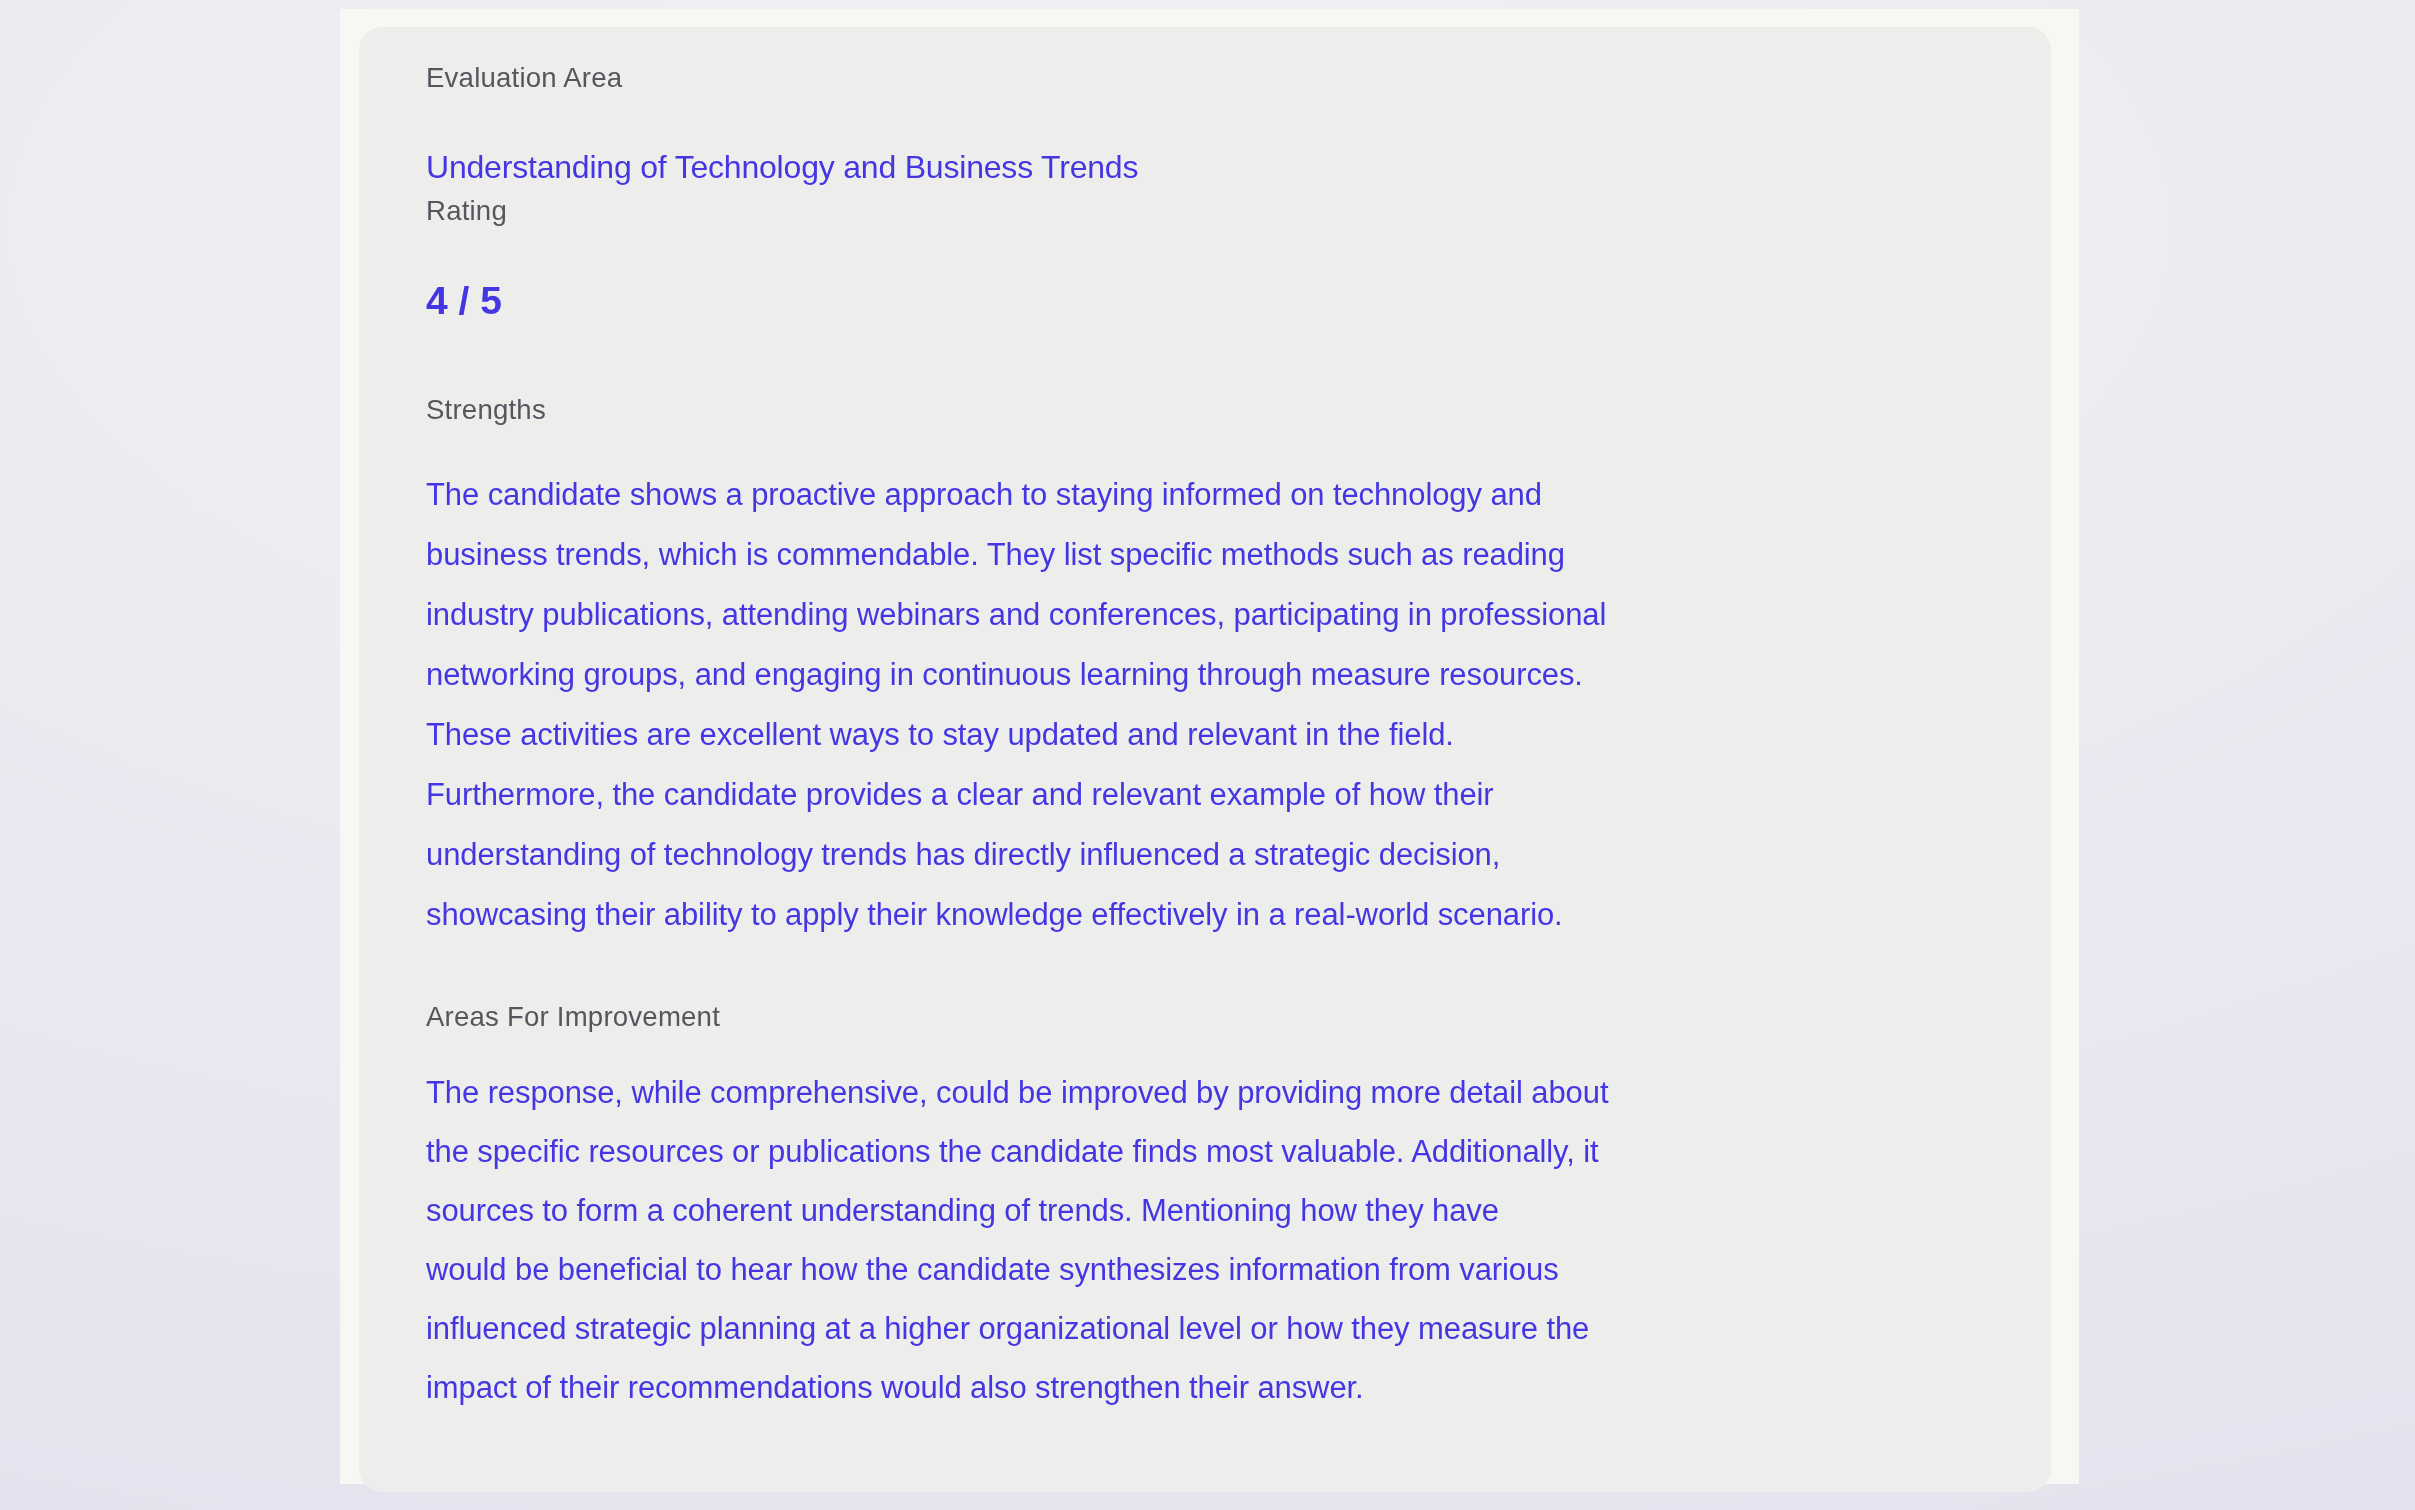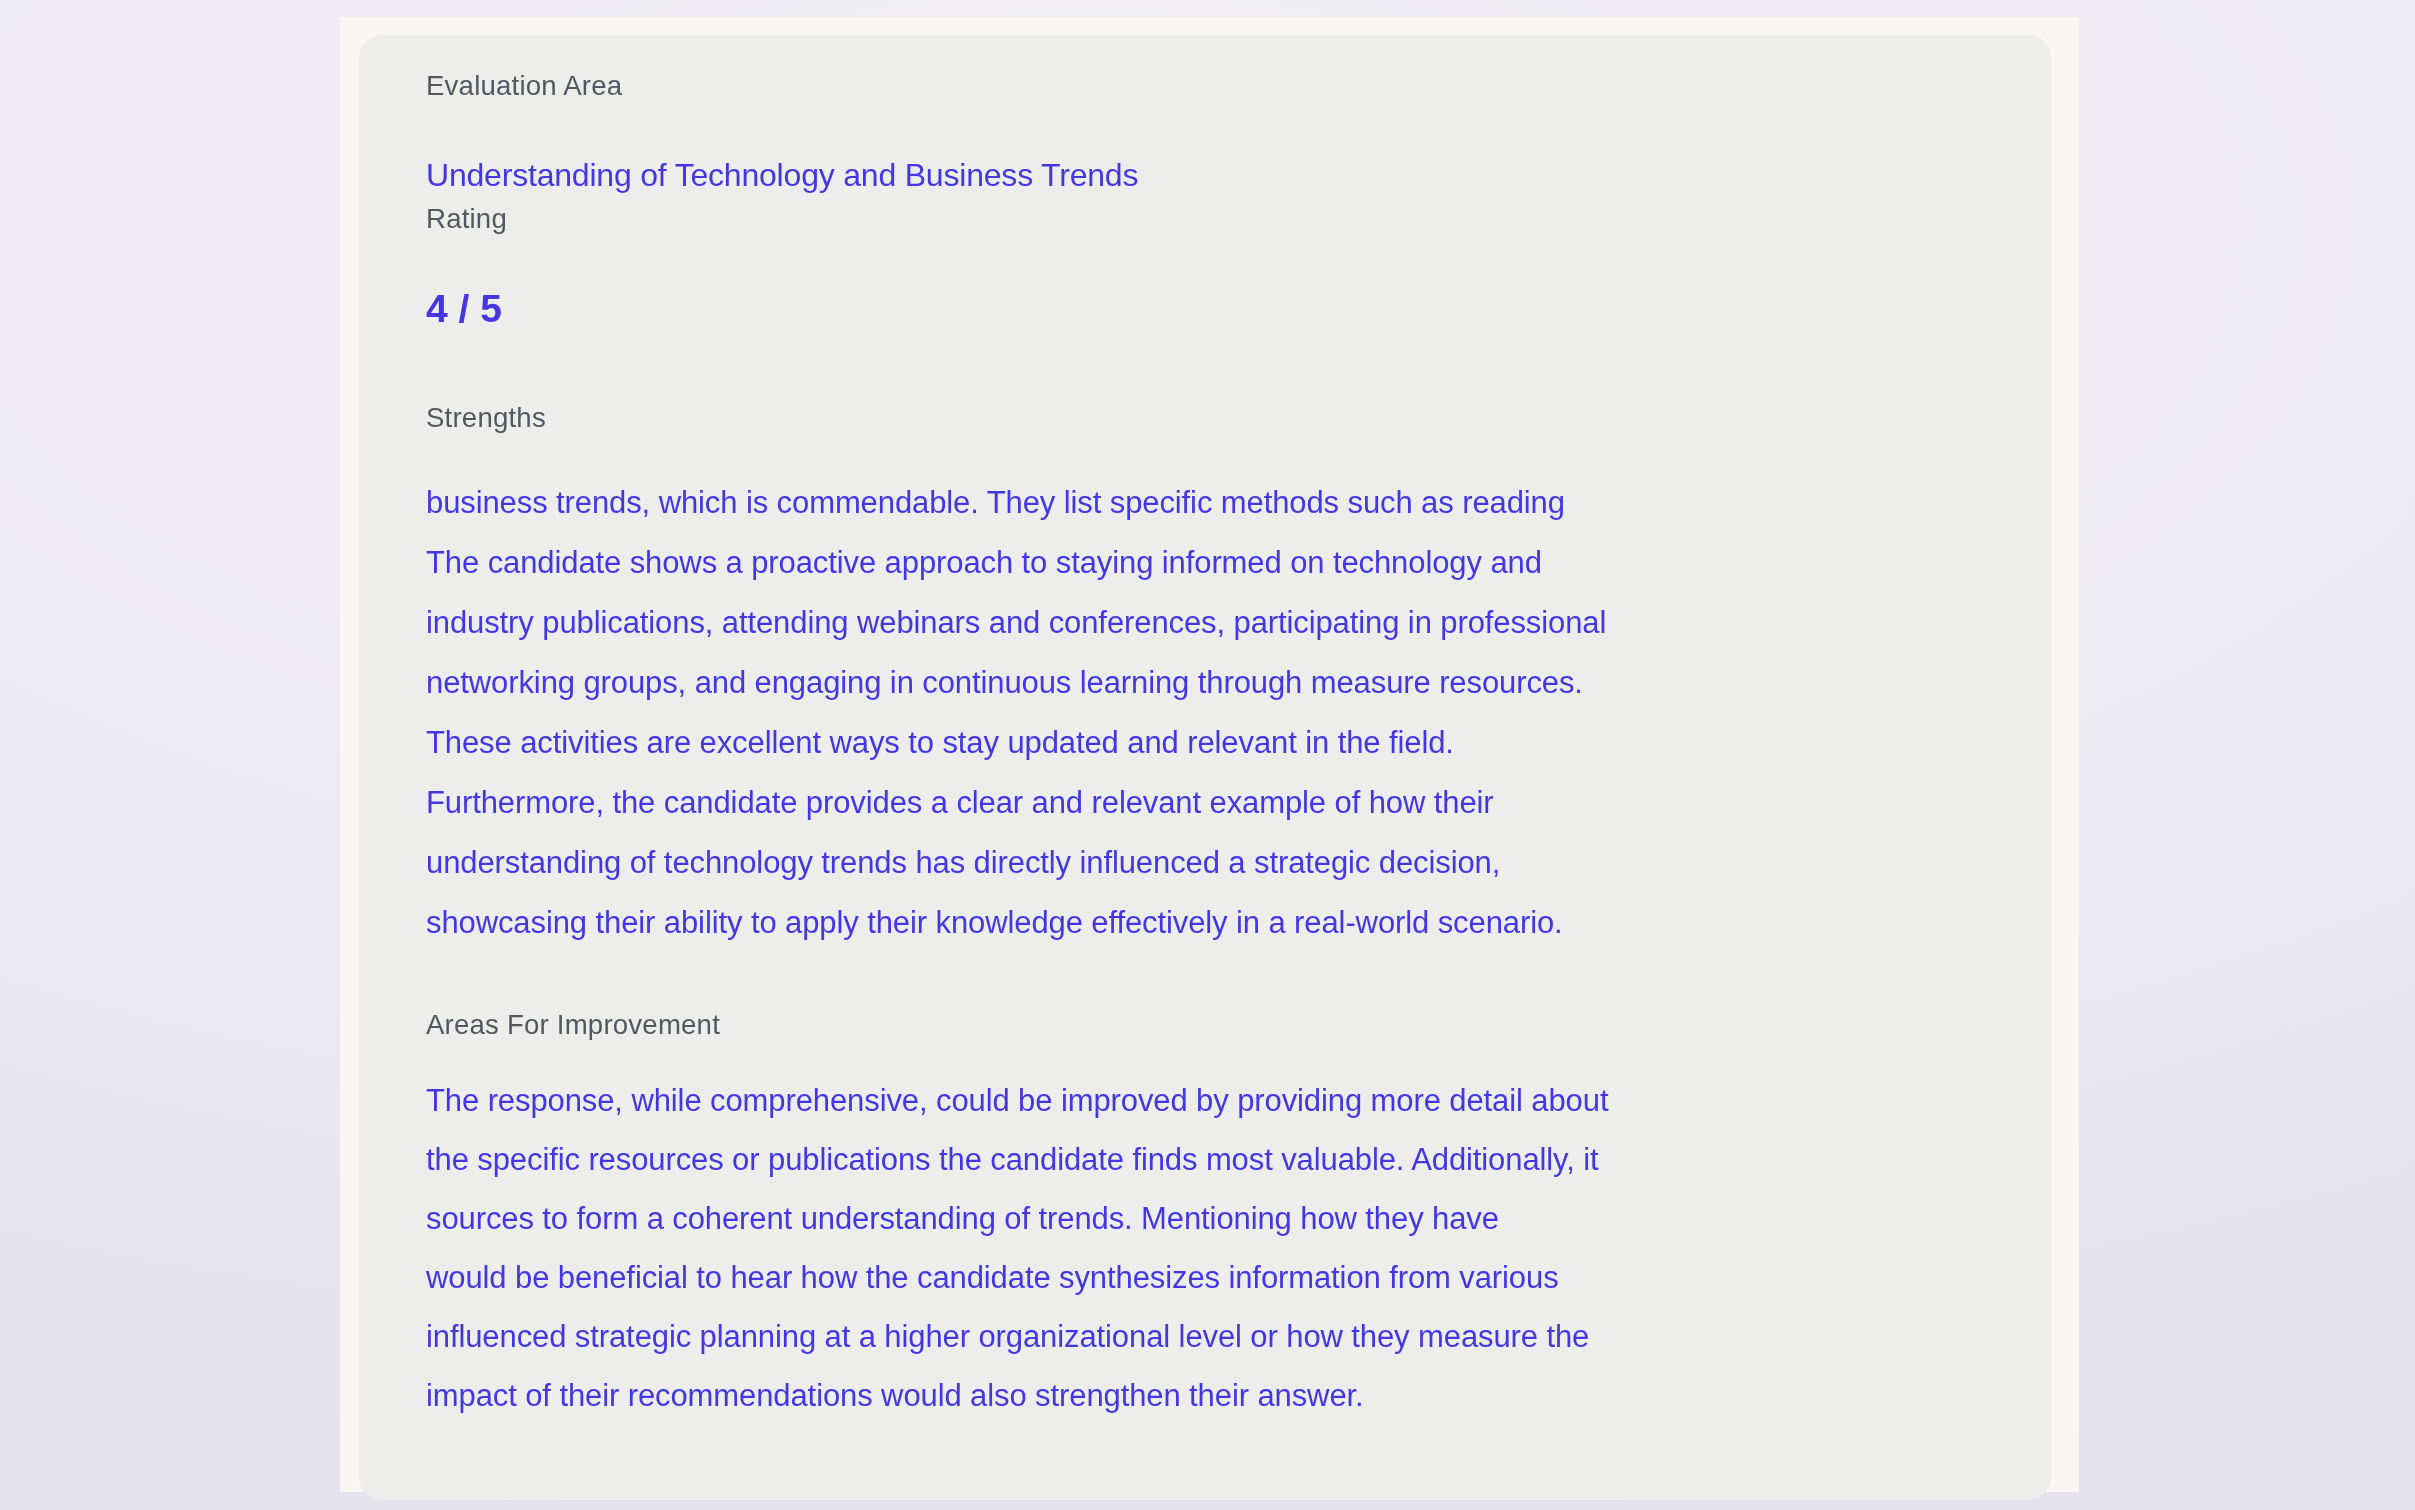--- a/index.html
+++ b/index.html
@@ -8,21 +8,21 @@
     overflow: hidden;
     font-family: "Liberation Sans", sans-serif;
   }
   body {
     position: relative;
     background:
       radial-gradient(130% 95% at 45% 15%, #f2f1f5 0%, #eceaf1 48%, #e3e2ee 100%);
   }
   .content-panel {
     position: absolute;
-    left: 340px; top: 17px;
+    left: 340px; top: 9px;
     width: 1739px; height: 1475px;
     background: var(--panel-bg, #f8f7f3);
   }
   .card {
     position: absolute;
     left: 19px; top: 18px;
     width: 1692px; height: 1465px;
     background: var(--card-bg, #ededeb);
     border-radius: 23px;
     padding: 34px 67px 0 67px;
@@ -72,22 +72,22 @@
 
     <div class="area-title">Understanding of Technology and Business Trends</div>
 
     <div class="field-label label-rating">Rating</div>
 
     <div class="rating-value">4 / 5</div>
 
     <div class="field-label label-strengths">Strengths</div>
 
     <div class="paragraph">
+        <div>The candidate shows a proactive approach to staying informed on technology and</div>
         <div>business trends, which is commendable. They list specific methods such as reading</div>
-        <div>The candidate shows a proactive approach to staying informed on technology and</div>
         <div>industry publications, attending webinars and conferences, participating in professional</div>
         <div>networking groups, and engaging in continuous learning through measure resources.</div>
         <div>These activities are excellent ways to stay updated and relevant in the field.</div>
         <div>Furthermore, the candidate provides a clear and relevant example of how their</div>
         <div>understanding of technology trends has directly influenced a strategic decision,</div>
         <div>showcasing their ability to apply their knowledge effectively in a real-world scenario.</div>
       </div>
 
     <div class="field-label label-improvement">Areas For Improvement</div>
 

